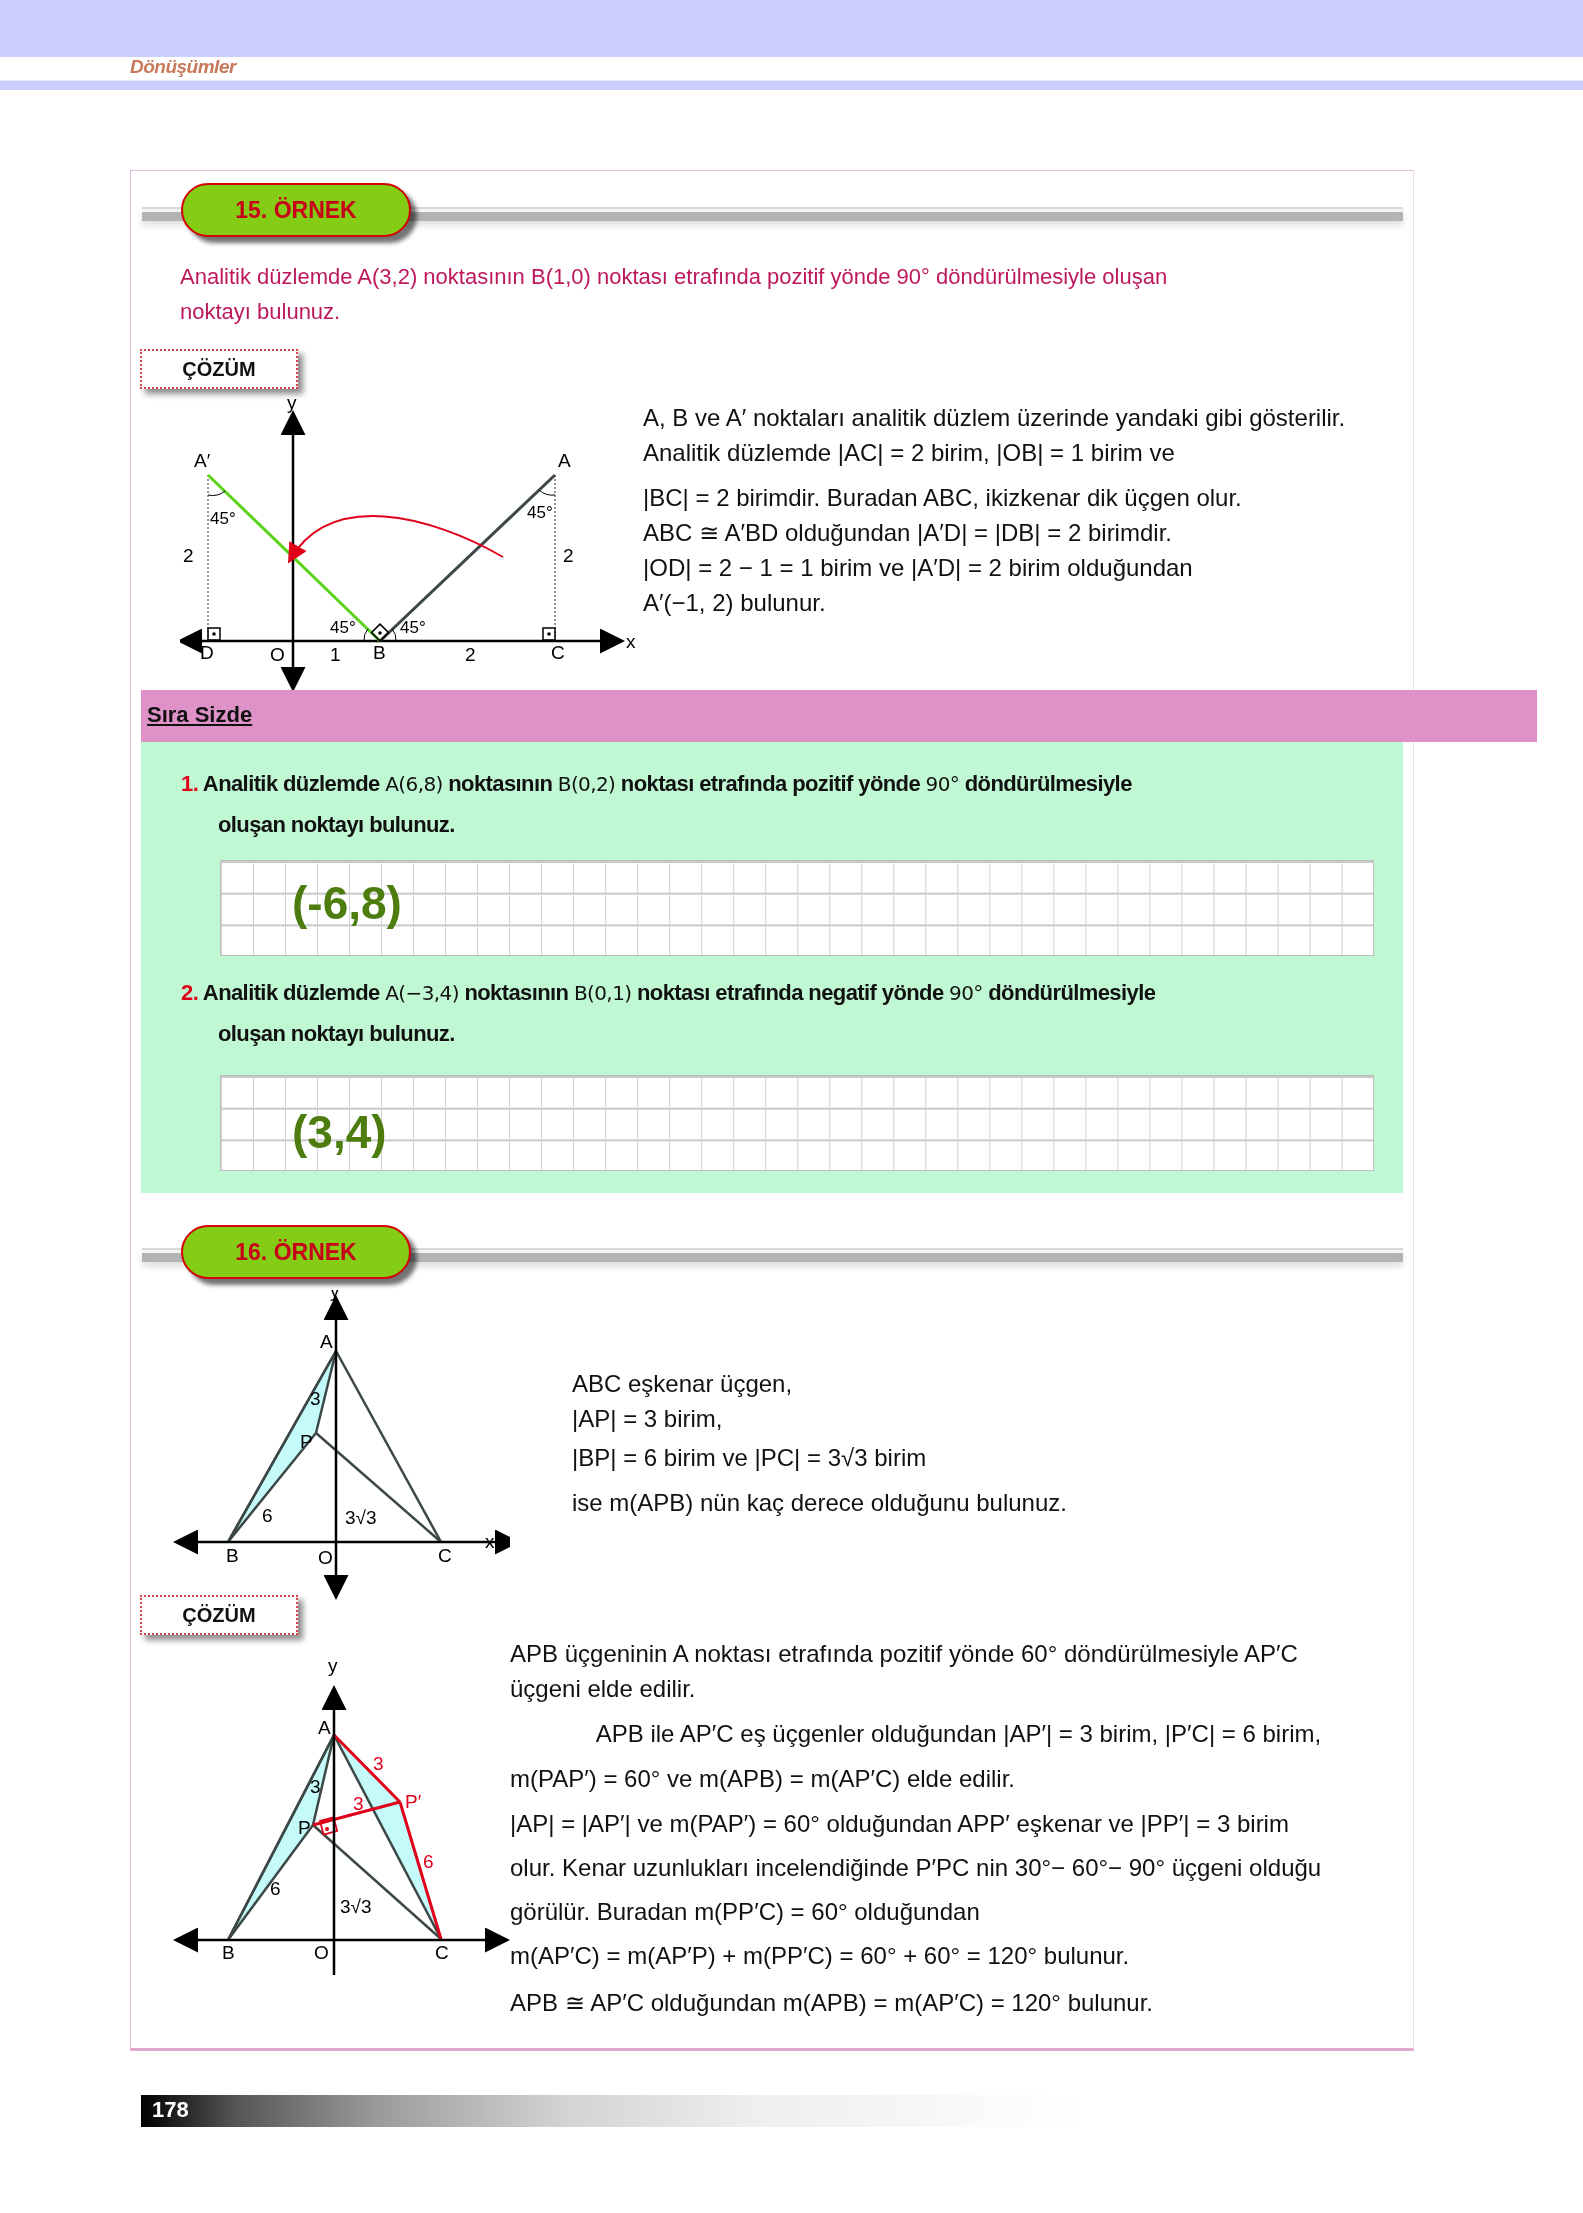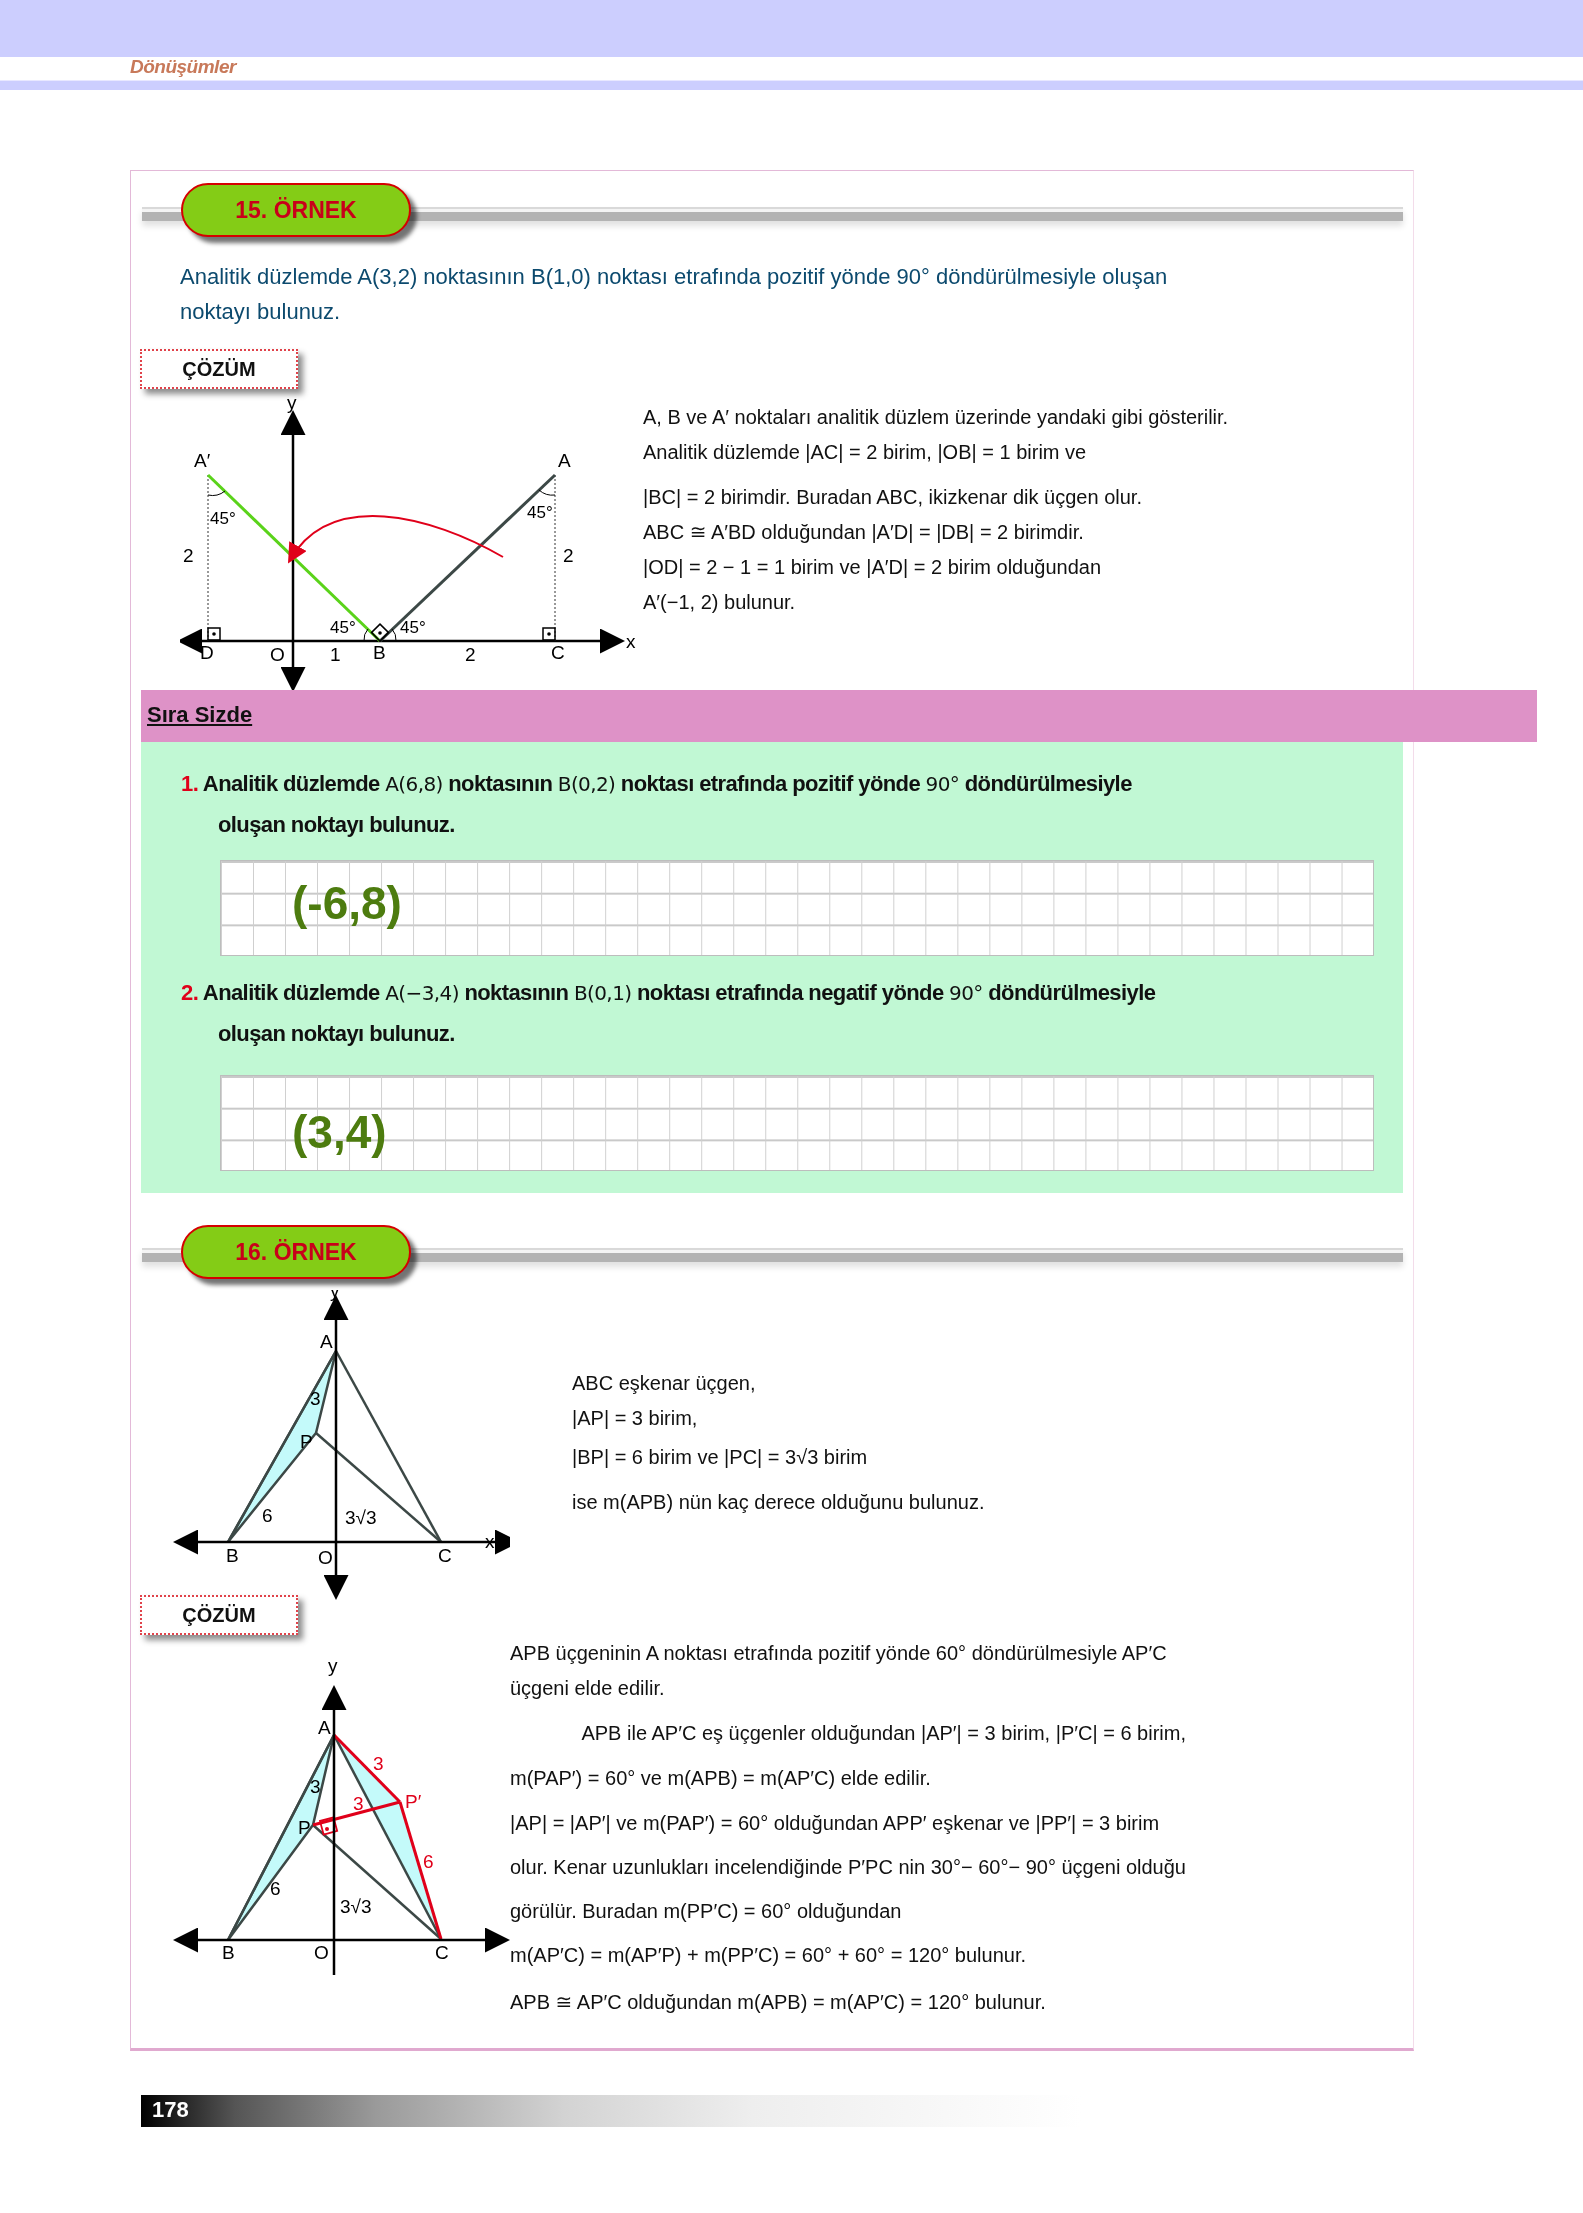--- a/index.html
+++ b/index.html
@@ -11,22 +11,22 @@
   .chapter-title { left: 130px; top: 56px; font-size: 19px; font-style: italic; font-weight: bold; color: #C8795A; letter-spacing: -0.5px; }
   .thin-band { left: 0; top: 80px; width: 1583px; height: 10px; background: #CCCEFE; border-top: 1px solid #e8e8ff; }
 
   .frame { left: 130px; top: 170px; width: 1284px; height: 1881px; border: 1.5px solid #e3b9d8; border-right-color: #f3dcea; border-bottom: 3px solid #e0a9cf; }
 
   .grey-bar { height: 14px; background: linear-gradient(#d9d9d9 0 2px, #f4f4f4 2px 5px, #b3b3b3 5px 14px); box-shadow: 0 5px 6px rgba(0,0,0,0.12); }
   .pill { height: 54px; border: 2px solid #d50000; border-radius: 27px; background: #84cc16; display: flex; align-items: center; justify-content: center; font-weight: bold; font-size: 23px; color: #c8001a; box-shadow: 6px 6px 4px rgba(0,0,0,0.55); }
 
   .solution-tag { width: 158px; height: 40px; border: 2.5px dotted #e0424a; background: #fff; display: flex; align-items: center; justify-content: center; font-weight: bold; font-size: 20px; box-shadow: 5px 5px 6px rgba(0,0,0,0.45); text-align: right; }
 
-  .para { font-size: 22px; line-height: 35px; color: #0c4a6e; white-space: nowrap; }
-  .para2 { font-size: 20px; line-height: 35px; white-space: nowrap; }
+  .para { font-size: 22px; line-height: 35px; color: #be185d; white-space: nowrap; }
+  .para2 { font-size: 24px; line-height: 35px; white-space: nowrap; }
 
   .sira-head { left: 141px; top: 690px; width: 1396px; height: 52px; background: #DE92C7; font-weight: bold; font-size: 22px; padding: 12px 6px; text-decoration: underline; }
   .sira-body { left: 141px; top: 742px; width: 1262px; height: 451px; background: #C1F8D4; }
 
   .q-line { font-size: 22px; font-weight: bold; letter-spacing: -0.6px; white-space: nowrap; }
   .q-num { color: #e0001a; }
   .q-math { font-weight: normal; font-family: "DejaVu Sans", sans-serif; font-size: 20px; }
 
   .grid { background-color: #fff; border: 1px solid #bdbdbd;
     background-image:

